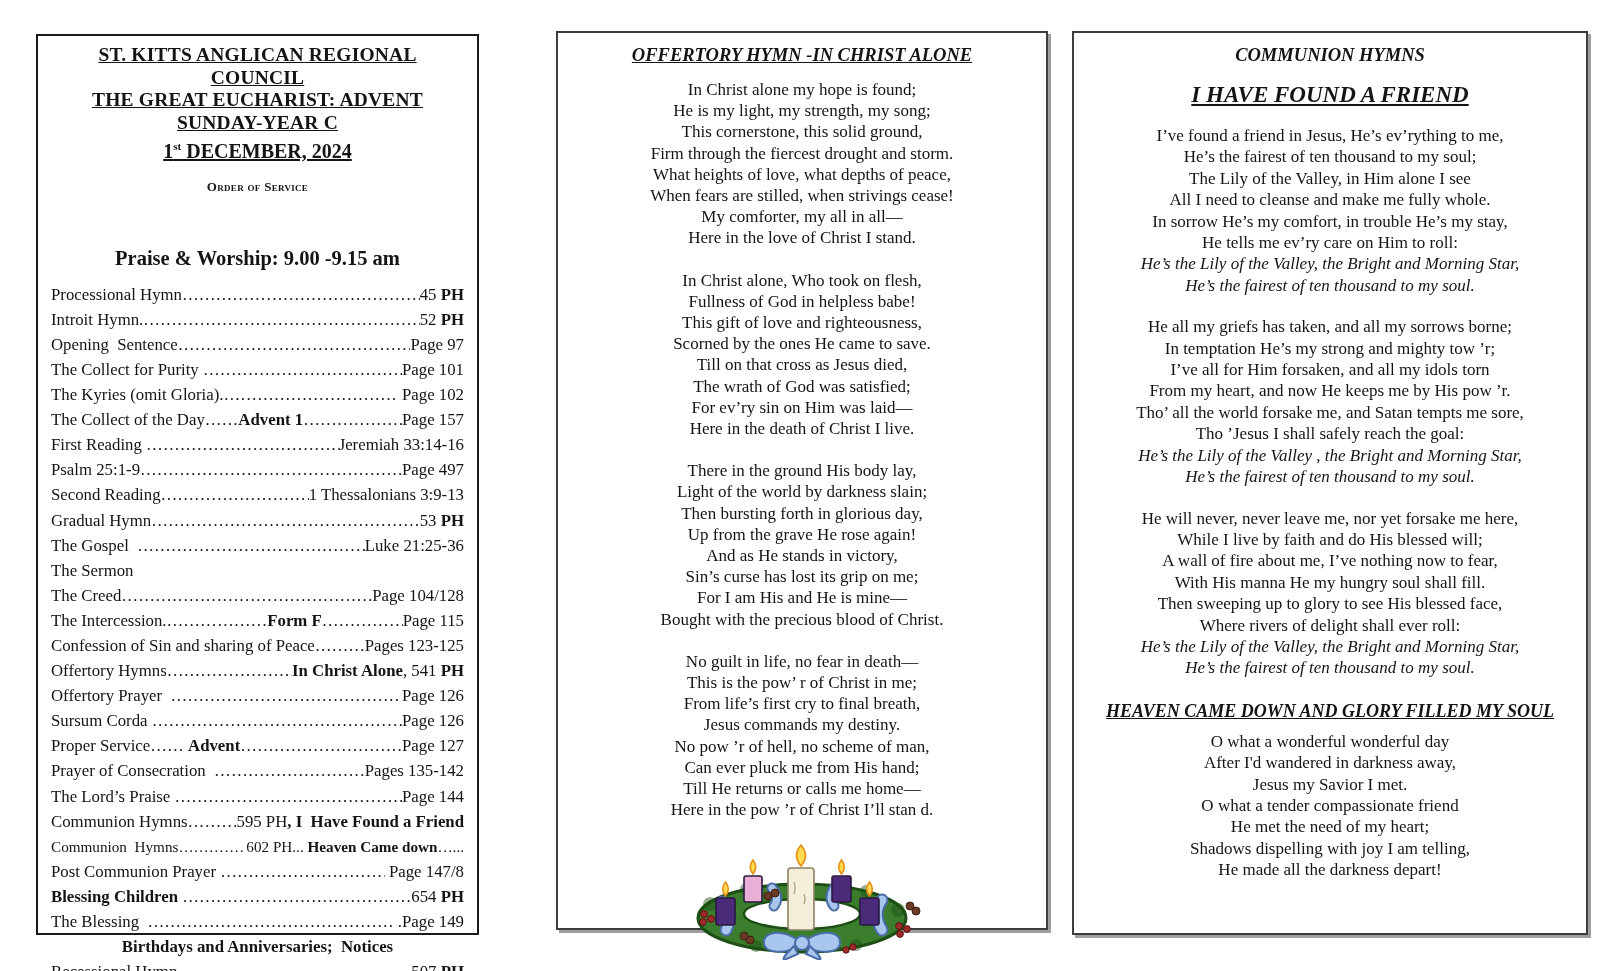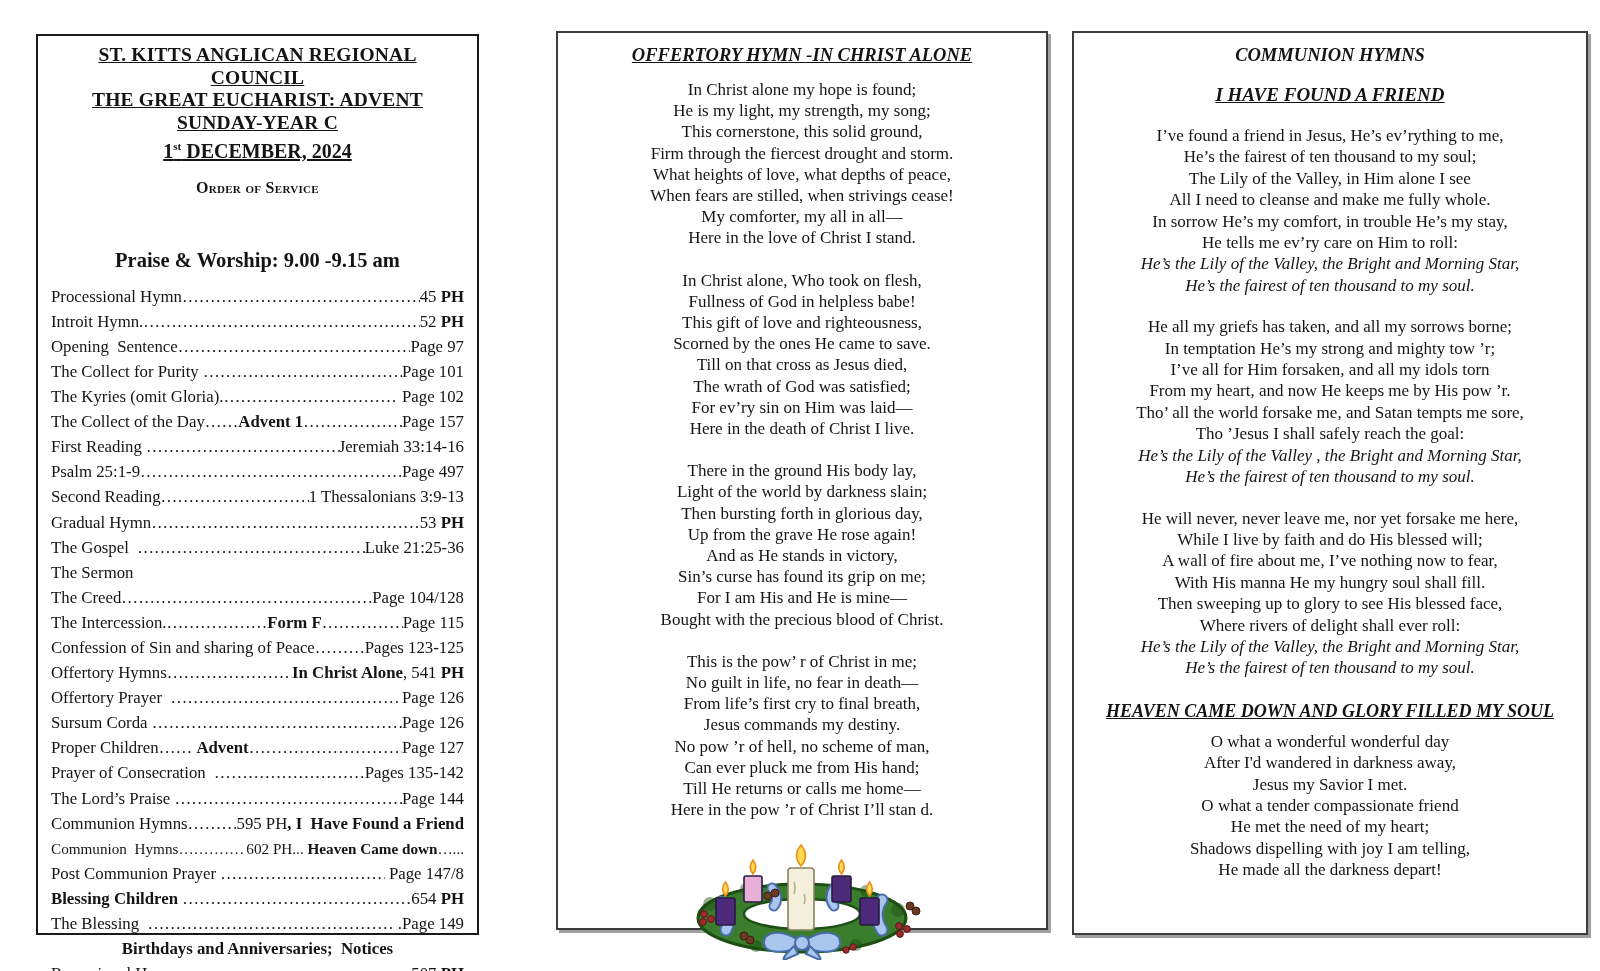--- a/index.html
+++ b/index.html
@@ -10,21 +10,21 @@
   }
   .panel{position:absolute;background:#ffffff;box-sizing:border-box;}
   #left-panel{left:36px;top:34px;width:443px;height:901px;border:2px solid #1a1a1a;padding:8px 13px 6px 13px;}
   #middle-panel{left:556px;top:31px;width:492px;height:899px;border:2px solid #3d3d3d;box-shadow:3px 3px 0 #9f9f9f;padding:6px 6px;}
   #right-panel{left:1072px;top:31px;width:516px;height:904px;border:2px solid #3d3d3d;box-shadow:3px 3px 0 #9f9f9f;padding:6px 10px;}
 
   
   .lp-title{font-weight:700;text-align:center;font-size:19.5px;line-height:22.5px;text-decoration:underline;letter-spacing:0.2px;}
   .lp-date{font-weight:700;text-align:center;font-size:20px;line-height:24px;text-decoration:underline;}
   .lp-date sup{font-size:11px;}
-  .order-label{font-variant:small-caps;font-weight:700;text-align:center;font-size:16px;margin-top:16px;letter-spacing:0.3px;}
+  .order-label{font-variant:small-caps;font-weight:700;text-align:center;font-size:13px;margin-top:16px;letter-spacing:0.3px;}
   .praise{font-weight:700;text-align:center;font-size:20.5px;margin-top:52px;margin-bottom:12px;}
 
   
   .os-list{margin-top:4px;}
   .os-row{display:flex;align-items:baseline;font-size:16.8px;line-height:25.1px;white-space:pre;}
   .os-row .b{font-weight:700;}
   .os-left{flex:0 0 auto;text-align:center;}
   .os-leader{flex:1 1 auto;overflow:hidden;white-space:nowrap;min-width:0;}
   .os-right{flex:0 0 auto;}
   .os-row.center{justify-content:center;}
@@ -36,21 +36,21 @@
   .stanza{margin:0 0 20px 0;}
   .hymn-line{text-align:center;font-size:17px;line-height:21px;}
   .hymn-line.it{font-style:italic;}
   #middle-panel .stanza{margin-bottom:21px;}
   #middle-panel .hymn-line{line-height:21.2px;}
   #right-panel .hymn-line{line-height:21.4px;}
   #right-panel .stanza{margin-bottom:20px;}
   .hymn2-title{margin-top:2px;margin-bottom:8px;font-size:18px;}
   .mp-title{margin-bottom:12px;}
   .rp-title{margin-bottom:16px;}
-  .h1-title{margin-bottom:18px;font-size:19px;font-family:Liberation Serif, serif;}
+  .h1-title{margin-bottom:18px;font-size:23px;font-family:Liberation Serif, serif;}
 
   .wreath-wrap{text-align:center;margin-top:2px;}
   svg{display:block;margin:0 auto;}
 </style>
 </head>
 <body>
 
 <section class="panel" id="left-panel">
   <div class="lp-title">ST. KITTS ANGLICAN REGIONAL COUNCIL</div>
   <div class="lp-title">THE GREAT EUCHARIST: ADVENT SUNDAY-YEAR C</div>
@@ -69,21 +69,21 @@
       <div class="os-row"><span class="os-left"><span>Second Reading</span></span><span class="os-leader">……………………………………………………………………………………………………………………</span><span class="os-right"><span>1 Thessalonians 3:9-13</span></span></div>
       <div class="os-row"><span class="os-left"><span>Gradual Hymn</span></span><span class="os-leader">……………………………………………………………………………………………………………………</span><span class="os-right"><span>53 </span><span class="b">PH</span></span></div>
       <div class="os-row"><span class="os-left"><span>The Gospel  </span></span><span class="os-leader">……………………………………………………………………………………………………………………</span><span class="os-right"><span>Luke 21:25-36</span></span></div>
       <div class="os-row"><span class="os-left"><span>The Sermon</span></span></div>
       <div class="os-row"><span class="os-left"><span>The Creed</span></span><span class="os-leader">……………………………………………………………………………………………………………………</span><span class="os-right"><span>Page 104/128</span></span></div>
       <div class="os-row"><span class="os-left"><span>The Intercession.………………</span><span class="b">Form F</span></span><span class="os-leader">……………………………………………………………………………………………………………………</span><span class="os-right"><span>Page 115</span></span></div>
       <div class="os-row"><span class="os-left"><span>Confession of Sin and sharing of Peace</span></span><span class="os-leader">……………………………………………………………………………………………………………………</span><span class="os-right"><span>Pages 123-125</span></span></div>
       <div class="os-row"><span class="os-left"><span>Offertory Hymns</span></span><span class="os-leader">……………………………………………………………………………………………………………………</span><span class="os-right"><span class="b">In Christ Alone</span><span>, 541 </span><span class="b">PH</span></span></div>
       <div class="os-row"><span class="os-left"><span>Offertory Prayer  </span></span><span class="os-leader">……………………………………………………………………………………………………………………</span><span class="os-right"><span> Page 126</span></span></div>
       <div class="os-row"><span class="os-left"><span>Sursum Corda </span></span><span class="os-leader">……………………………………………………………………………………………………………………</span><span class="os-right"><span>Page 126</span></span></div>
-      <div class="os-row"><span class="os-left"><span>Proper Children…… </span><span class="b">Advent</span></span><span class="os-leader">……………………………………………………………………………………………………………………</span><span class="os-right"><span>Page 127</span></span></div>
+      <div class="os-row"><span class="os-left"><span>Proper Service…… </span><span class="b">Advent</span></span><span class="os-leader">……………………………………………………………………………………………………………………</span><span class="os-right"><span>Page 127</span></span></div>
       <div class="os-row"><span class="os-left"><span>Prayer of Consecration  </span></span><span class="os-leader">……………………………………………………………………………………………………………………</span><span class="os-right"><span>Pages 135-142</span></span></div>
       <div class="os-row"><span class="os-left"><span>The Lord’s Praise </span></span><span class="os-leader">……………………………………………………………………………………………………………………</span><span class="os-right"><span>Page 144</span></span></div>
       <div class="os-row"><span class="os-left"><span>Communion Hymns</span></span><span class="os-leader">……………………………………………………………………………………………………………………</span><span class="os-right"><span>595 PH</span><span class="b">, I  Have Found a Friend</span></span></div>
       <div class="os-row small"><span class="os-left"><span>Communion  Hymns</span></span><span class="os-leader">……………………………………………………………………………………………………………………</span><span class="os-right"><span>602 PH... </span><span class="b">Heaven Came down</span><span>…...</span></span></div>
       <div class="os-row"><span class="os-left"><span>Post Communion Prayer </span></span><span class="os-leader">……………………………………………………………………………………………………………………</span><span class="os-right"><span> Page 147/8</span></span></div>
       <div class="os-row"><span class="os-left"><span class="b">Blessing Children</span><span> </span></span><span class="os-leader">……………………………………………………………………………………………………………………</span><span class="os-right"><span>654 </span><span class="b">PH</span></span></div>
       <div class="os-row"><span class="os-left"><span>The Blessing  </span></span><span class="os-leader">……………………………………………………………………………………………………………………</span><span class="os-right"><span> .Page 149</span></span></div>
       <div class="os-row center"><span class="os-left"><span class="b">Birthdays and Anniversaries;  Notices</span></span></div>
       <div class="os-row"><span class="os-left"><span>Recessional Hymn </span></span><span class="os-leader">……………………………………………………………………………………………………………………</span><span class="os-right"><span>507 </span><span class="b">PH</span></span></div>
     </div>
@@ -111,27 +111,27 @@
         <div class="hymn-line">The wrath of God was satisfied;</div>
         <div class="hymn-line">For ev’ry sin on Him was laid—</div>
         <div class="hymn-line">Here in the death of Christ I live.</div>
       </div>
       <div class="stanza">
         <div class="hymn-line">There in the ground His body lay,</div>
         <div class="hymn-line">Light of the world by darkness slain;</div>
         <div class="hymn-line">Then bursting forth in glorious day,</div>
         <div class="hymn-line">Up from the grave He rose again!</div>
         <div class="hymn-line">And as He stands in victory,</div>
-        <div class="hymn-line">Sin’s curse has found its grip on me;</div>
+        <div class="hymn-line">Sin’s curse has lost its grip on me;</div>
         <div class="hymn-line">For I am His and He is mine—</div>
         <div class="hymn-line">Bought with the precious blood of Christ.</div>
       </div>
       <div class="stanza">
+        <div class="hymn-line">No guilt in life, no fear in death—</div>
         <div class="hymn-line">This is the pow’ r of Christ in me;</div>
-        <div class="hymn-line">No guilt in life, no fear in death—</div>
         <div class="hymn-line">From life’s first cry to final breath,</div>
         <div class="hymn-line">Jesus commands my destiny.</div>
         <div class="hymn-line">No pow ’r of hell, no scheme of man,</div>
         <div class="hymn-line">Can ever pluck me from His hand;</div>
         <div class="hymn-line">Till He returns or calls me home—</div>
         <div class="hymn-line">Here in the pow ’r of Christ I’ll stan d.</div>
       </div>
     </div>
   <div class="wreath-wrap">
     <svg width="252" height="118" viewBox="0 0 252 118">

